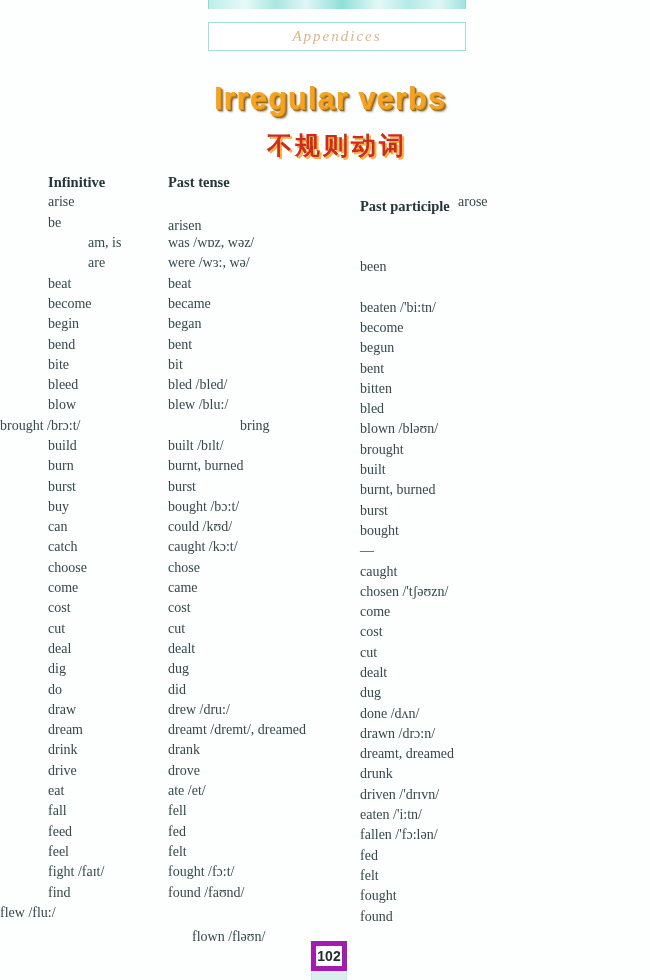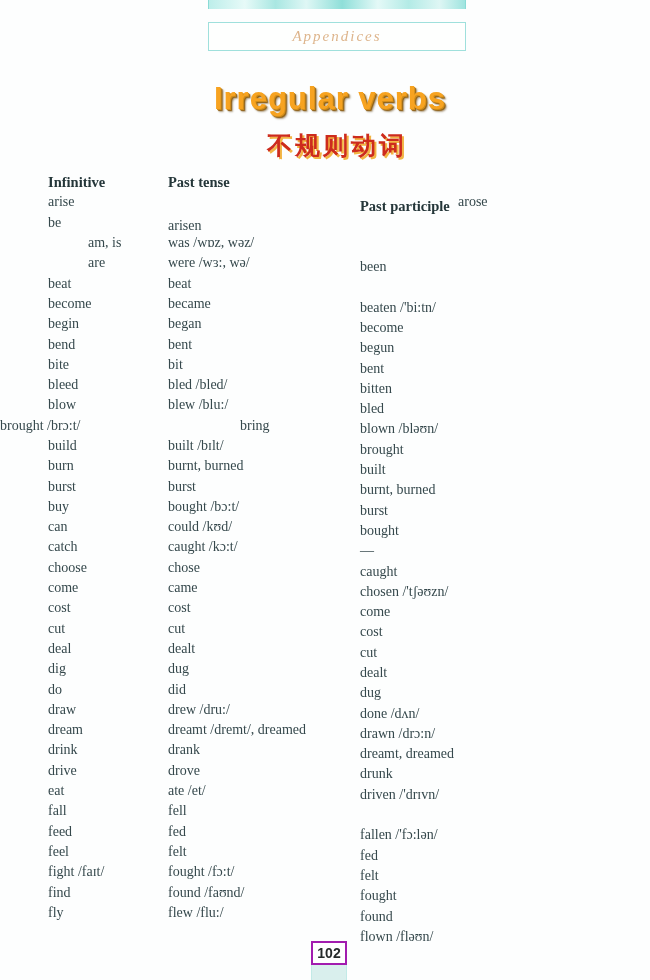--- a/index.html
+++ b/index.html
@@ -66,21 +66,21 @@
   .header-row{font-weight:bold;color:#243639;font-size:14.5px;}
   .col{white-space:nowrap;overflow:visible;}
   .c1{width:168px;padding-left:48px;box-sizing:border-box;}
   .c2{width:192px;}
   .c3{flex:1;margin-top:48px;}
   .indent{padding-left:88px;}
 
   
   .footer{position:absolute;left:311px;top:941px;width:36px;}
   .pagenum-box{
-    border:2px solid #a21caf;
+    border:5px solid #a21caf;
     background:#ffffff;
     height:20px;
     display:flex;align-items:center;justify-content:center;
     font-family:"Liberation Sans", sans-serif;
     font-weight:bold;
     font-size:14px;
     color:#262b2b;
   }
   .pagenum-strip{
     height:17px;
@@ -251,20 +251,21 @@
           <div class="col c3">drunk</div>
         </div>
         <div class="row">
           <div class="col c1">drive</div>
           <div class="col c2">drove</div>
           <div class="col c3">driven /'drɪvn/</div>
         </div>
         <div class="row">
           <div class="col c1">eat</div>
           <div class="col c2">ate /et/</div>
+          <div class="col c3">eaten /'i:tn/</div>
         </div>
         <div class="row">
           <div class="col c1">fall</div>
           <div class="col c2">fell</div>
           <div class="col c3">fallen /'fɔ:lən/</div>
         </div>
         <div class="row">
           <div class="col c1">feed</div>
           <div class="col c2">fed</div>
           <div class="col c3">fed</div>
@@ -278,21 +279,20 @@
           <div class="col c1">fight /faɪt/</div>
           <div class="col c2">fought /fɔ:t/</div>
           <div class="col c3">fought</div>
         </div>
         <div class="row">
           <div class="col c1">find</div>
           <div class="col c2">found /faʊnd/</div>
           <div class="col c3">found</div>
         </div>
         <div class="row">
-          <div class="col c1">fly</div>
           <div class="col c2">flew /flu:/</div>
           <div class="col c3">flown /fləʊn/</div>
         </div>
       </div>
   </div>
 
   <div class="footer">
     <div class="pagenum-box">102</div>
     <div class="pagenum-strip"></div>
   </div>

